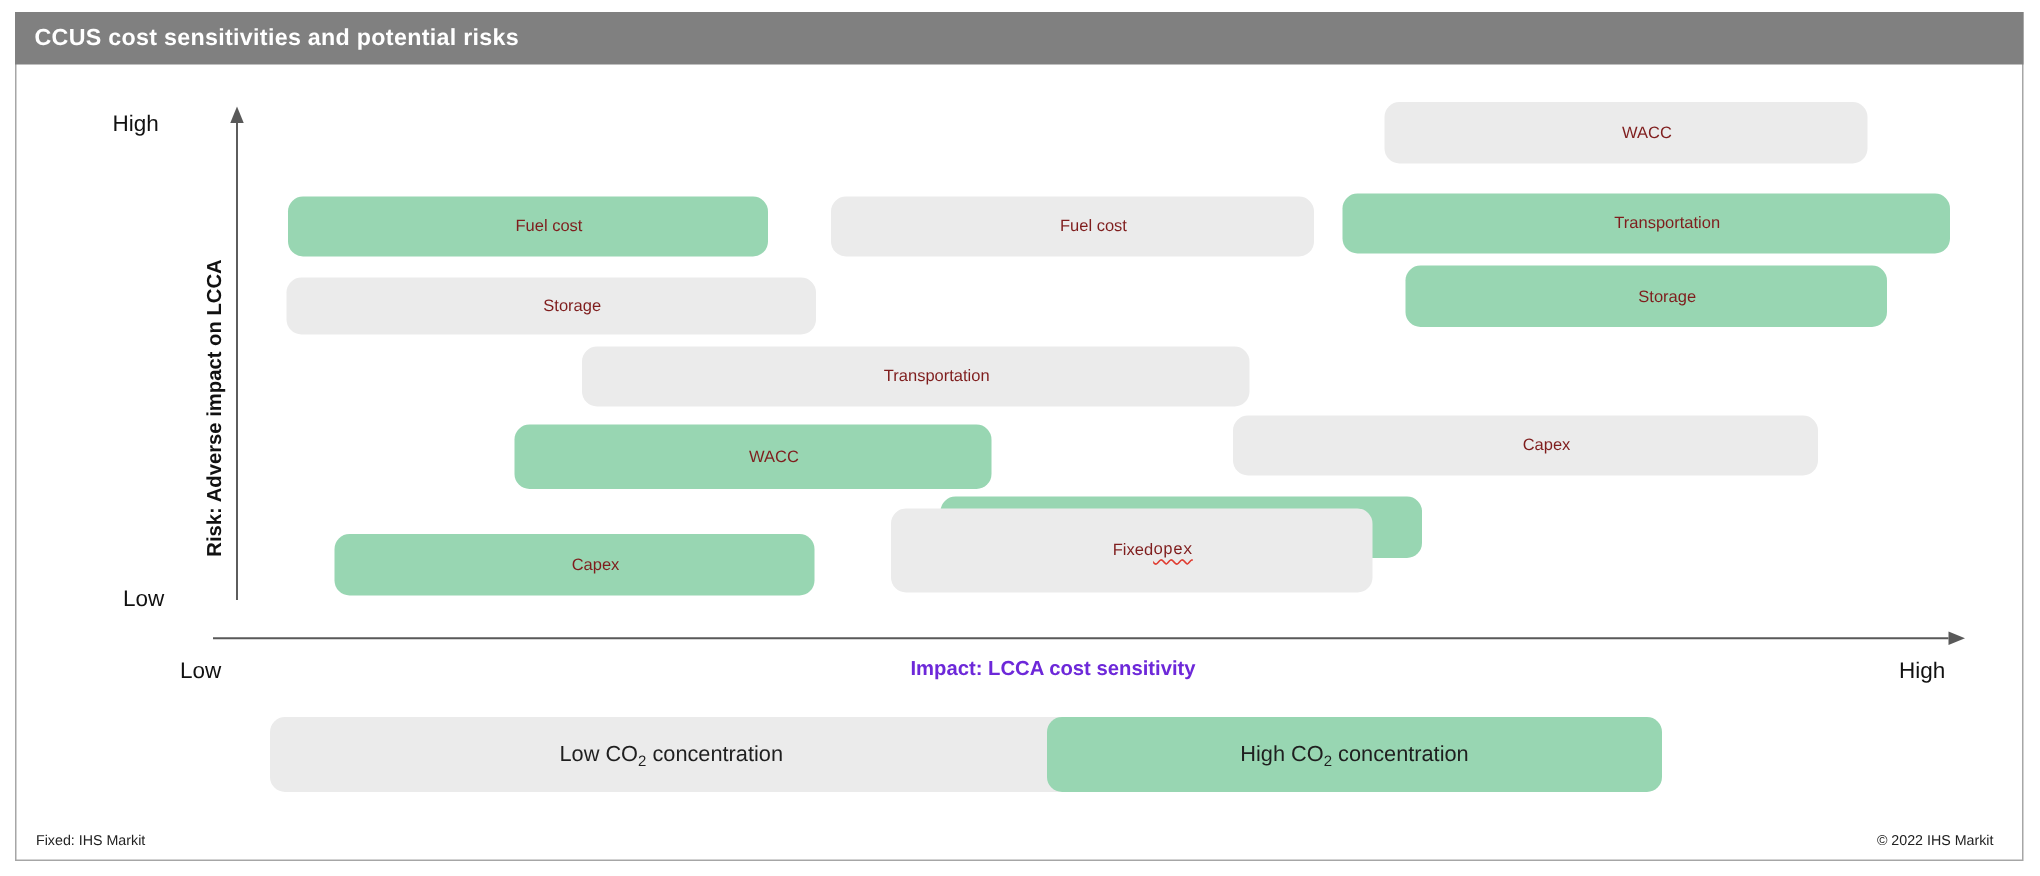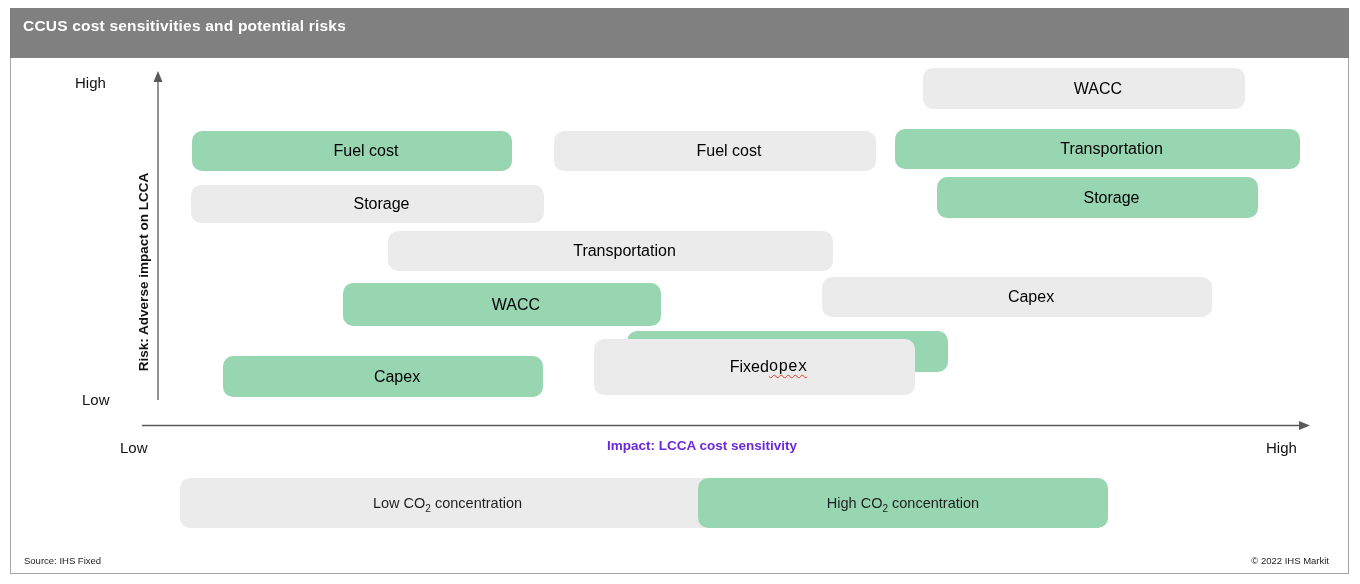--- a/index.html
+++ b/index.html
@@ -6,37 +6,37 @@
   body{
     width:1360px;height:584px;position:relative;background:#ffffff;
     font-family:"Liberation Sans","DejaVu Sans",sans-serif;color:#000;
     overflow:hidden;
   }
   .frame{
     position:absolute;left:10px;top:8px;width:1337px;height:564px;
     border:1px solid #a6a6a6;background:#fff;
   }
   .title-bar{
-    position:absolute;left:10px;top:8px;width:1339px;height:50px;
+    position:absolute;left:10px;top:8px;width:1339px;height:35px;
     background:#808080;color:#fff;font-weight:bold;font-size:15.5px;
     line-height:35px;padding-left:13px;box-sizing:border-box;letter-spacing:.2px;
   }
   .axes{position:absolute;left:0;top:0;pointer-events:none;}
   .tick{position:absolute;font-size:15px;color:#111;white-space:nowrap;}
   .y-title{
     position:absolute;left:143px;top:272px;transform:translate(-50%,-50%) rotate(-90deg);
     font-weight:bold;font-size:13.5px;white-space:nowrap;color:#111;
   }
   .x-title{
     position:absolute;left:702px;top:438px;transform:translateX(-50%);
     font-weight:bold;font-size:13.5px;white-space:nowrap;color:#6d28d9;
   }
   .box{
     position:absolute;border-radius:10px;display:flex;align-items:center;justify-content:center;
-    font-size:16px;color:#000000;box-sizing:border-box;white-space:nowrap;padding-left:28px;
+    font-size:11px;color:#7f1d1d;box-sizing:border-box;white-space:nowrap;padding-left:28px;
   }
   .squiggle{
     text-decoration:underline;text-decoration-style:wavy;text-decoration-color:#e03c31;
     text-decoration-thickness:1px;text-underline-offset:3px;font-family:Liberation Mono, monospace;
   }
   .legend-box{
     position:absolute;top:478px;height:50px;border-radius:10px;
     display:flex;align-items:center;justify-content:center;
     font-size:14.5px;color:#1f1f1f;
   }
@@ -88,14 +88,14 @@
     <div class="box" style="left: 223px; top: 356px; width: 320px; height: 41px; background: rgb(152, 214, 178);">Capex</div>
   </div>
 
 <div class="legend-box" id="legend-low" style="background: rgb(235, 235, 235);">
   <span><span>Low CO</span><sub>2</sub><span> concentration</span></span>
 </div>
 <div class="legend-box" id="legend-high" style="background: rgb(152, 214, 178);">
   <span><span>High CO</span><sub>2</sub><span> concentration</span></span>
 </div>
 
-<div class="footer-note" id="src">Source: IHS Fixed</div>
+<div class="footer-note" id="src">Fixed: IHS Markit</div>
 <div class="footer-note" id="cpy">© 2022 IHS Markit</div>
 
 </body></html>

